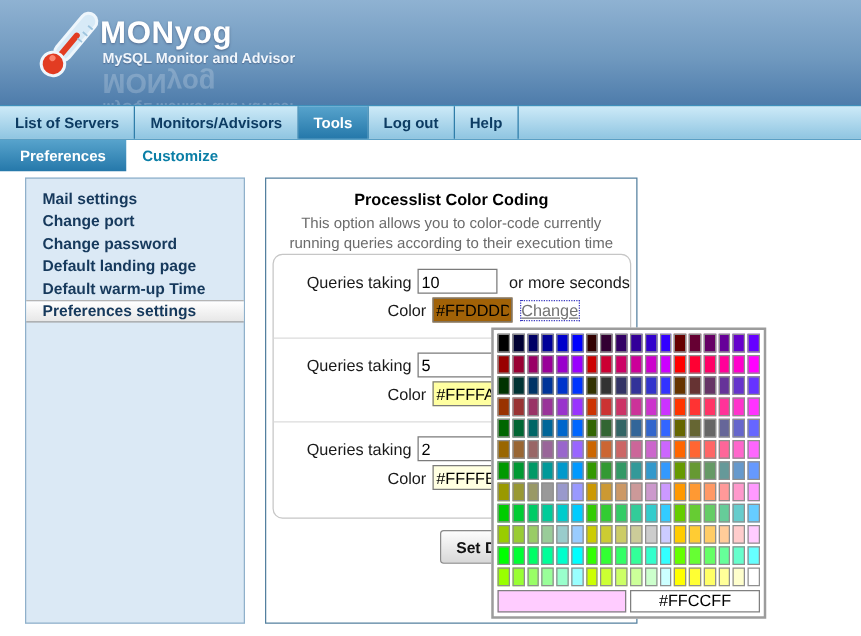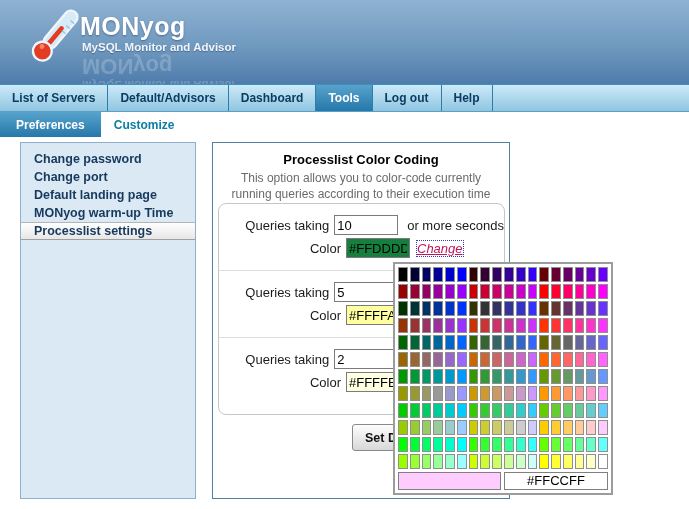--- a/index.html
+++ b/index.html
@@ -39,21 +39,21 @@
   .main-panel{position:absolute;left:212px;top:142px;width:298px;height:357px;background:#fff;border:1px solid #54809f;box-sizing:border-box;}
   .panel-title{margin-top:9px;text-align:center;font-weight:bold;font-size:13px;color:#000;}
   .panel-desc{margin:3px auto 0;width:280px;text-align:center;font-size:12px;line-height:16px;color:#6b6b6b;}
   .fieldset{position:absolute;left:5px;top:60px;width:287px;height:212px;border:1px solid #c6c6c6;border-radius:8px;box-sizing:border-box;}
   .q-group{padding:8px 0 9px 0;}
   .q-group + .q-group{border-top:1px solid #dcdcdc;}
   .q-line{display:flex;align-items:center;margin:3px 0;}
   .q-line .lbl{width:122px;text-align:right;font-size:13px;color:#1a1a1a;margin-right:5px;white-space:nowrap;}
   .q-line input{width:58px;height:18px;border:1px solid #7b7b7b;font-family:"Liberation Sans",sans-serif;font-size:13px;padding:0 2px;box-sizing:content-box;}
   .q-line .suffix{margin-left:9px;font-size:13px;color:#1a1a1a;white-space:nowrap;}
-  .q-line a.change{margin-left:7px;font-size:13px;color:#be185d;text-decoration:underline;cursor:pointer;font-style:italic;}
+  .q-line a.change{margin-left:7px;font-size:13px;color:#737373;text-decoration:underline;cursor:pointer;}
   .q-line a.change.focused{outline:1px dotted #3a3ac0;}
   .set-defaults{position:absolute;left:352px;top:424px;height:27px;padding:0 12px;font-family:"Liberation Sans",sans-serif;
     font-weight:bold;font-size:12.5px;color:#111;background:linear-gradient(180deg,#fdfdfd,#d8d8d8);
     border:1px solid #8a8a8a;border-radius:3px;z-index:10;cursor:pointer;}
 
   
   .picker{position:absolute;left:393px;top:262px;width:220px;z-index:50;background:#fff;border:2px solid #9c9c9c;padding:3px;box-sizing:border-box;}
   .palette{display:grid;grid-template-columns:repeat(18,1fr);gap:2px;}
   .swatch{height:15px;border:1px solid #8f8f8f;box-sizing:border-box;cursor:pointer;}
   .picker-bottom{display:flex;gap:3px;margin-top:3px;}
@@ -84,65 +84,63 @@
       <div class="r1">MySQL Monitor and Advisor</div>
       <div class="r2">MONyog</div>
     </div>
   </div>
 
   <div class="navbar" id="navbar">
     <div class="nav-tab">
         <span>List of Servers</span>
       </div>
       <div class="nav-tab">
-        <span>Default/Advisors</span>
-      </div>
-      <div class="nav-tab">
-        <span>Dashboard</span>
+        <span>Monitors/Advisors</span>
       </div>
       <div class="nav-tab active">
         <span>Tools</span>
       </div>
       <div class="nav-tab">
         <span>Log out</span>
       </div>
       <div class="nav-tab">
         <span>Help</span>
       </div>
   </div>
 
   <div class="subnav" id="subnav">
       <div class="subnav-tab active">Preferences</div>
       <div class="subnav-tab">Customize</div>
     </div>
 
   <div class="sidebar" id="sidebar">
+      <div class="side-item">Mail settings</div>
+      <div class="side-item">Change port</div>
       <div class="side-item">Change password</div>
-      <div class="side-item">Change port</div>
       <div class="side-item">Default landing page</div>
-      <div class="side-item">MONyog warm-up Time</div>
-      <div class="side-item selected">Processlist settings</div>
+      <div class="side-item">Default warm-up Time</div>
+      <div class="side-item selected">Preferences settings</div>
     </div>
 
   <div class="main-panel">
     <div class="panel-title">Processlist Color Coding</div>
     <div class="panel-desc">
       <span>This option allows you to color-code currently</span><br>
       <span>running queries according to their execution time</span>
     </div>
     <div class="fieldset" id="fieldset">
         <div class="q-group">
     <div class="q-line">
       <span class="lbl">Queries taking</span>
       <input class="sec-input" value="10" style="">
       <span class="suffix">or more seconds</span>
     </div>
     <div class="q-line">
       <span class="lbl c-lbl">Color</span>
-      <input class="col-input" value="#FFDDDD" style="background: #15803d;">
+      <input class="col-input" value="#FFDDDD" style="background: #a16207;">
       <a class="change focused">Change</a>
     </div>
   </div>
         <div class="q-group">
     <div class="q-line">
       <span class="lbl">Queries taking</span>
       <input class="sec-input" value="5" style="">
       <span class="suffix">or more seconds</span>
     </div>
     <div class="q-line">

